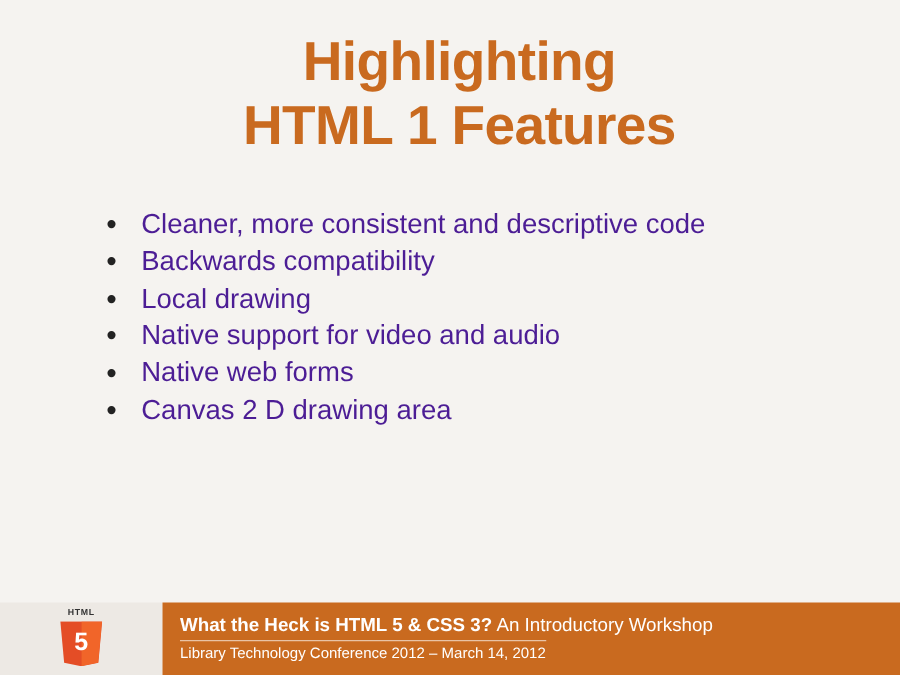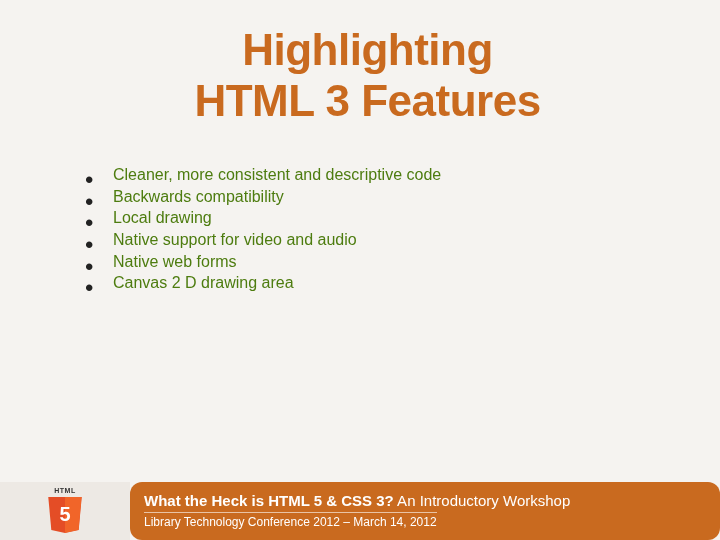--- a/index.html
+++ b/index.html
@@ -23,22 +23,22 @@
     text-align: center;
     line-height: 1.15;
     margin-bottom: 38px;
     letter-spacing: -0.5px;
   }
   .bullets {
     list-style: none;
     padding-left: 30px;
   }
   .bullets li {
-    font-size: 16px;
-    color: #4d7c0f;
+    font-size: 22px;
+    color: #4c1d95;
     line-height: 1.35;
     position: relative;
     padding-left: 28px;
   }
   .bullets li::before {
     content: "•";
     position: absolute;
     left: 0;
     top: 0;
     font-size: 24px;
@@ -104,42 +104,41 @@
     font-weight: bold;
     font-size: 20px;
     font-family: Arial, sans-serif;
     z-index: 2;
   }
   .footer-text {
     flex: 1;
     background: #c96a1f;
     color: #fff;
     padding: 10px 14px 0 14px;
-    border-radius: 12px;
   }
   .footer-title {
     font-size: 15px;
     line-height: 1.2;
   }
   .footer-title .bold { font-weight: bold; }
   .footer-sub {
     font-size: 12px;
     margin-top: 2px;
     border-top: 1px solid rgba(255,255,255,0.6);
     padding-top: 2px;
     display: inline-block;
   }
 </style>
 </head>
 <body>
 
 <div class="slide">
   <h1 class="title">
     <span>Highlighting</span><br>
-    <span>HTML 3 Features</span>
+    <span>HTML 1 Features</span>
   </h1>
   <ul class="bullets">
     <li>Cleaner, more consistent and descriptive code</li>
     <li>Backwards compatibility</li>
     <li>Local drawing</li>
     <li>Native support for video and audio</li>
     <li>Native web forms</li>
     <li>Canvas 2 D drawing area</li>
   </ul>
 </div>

